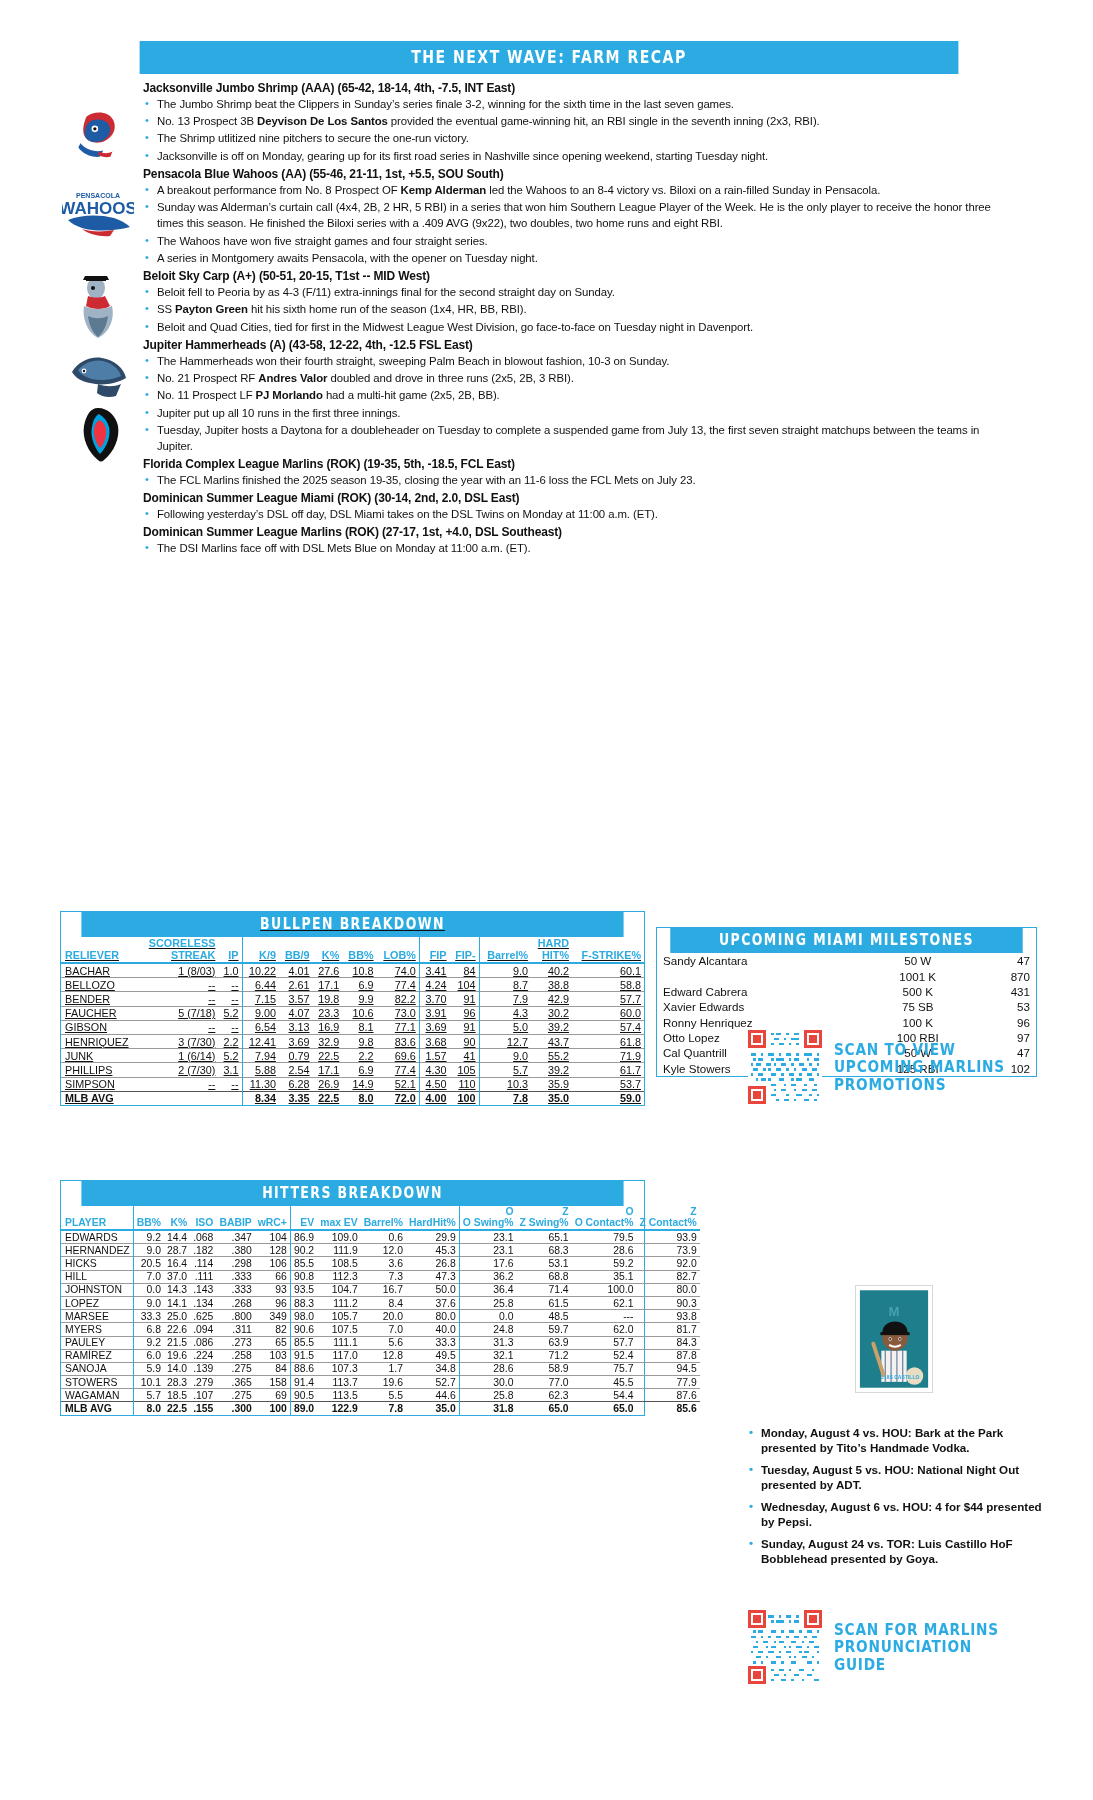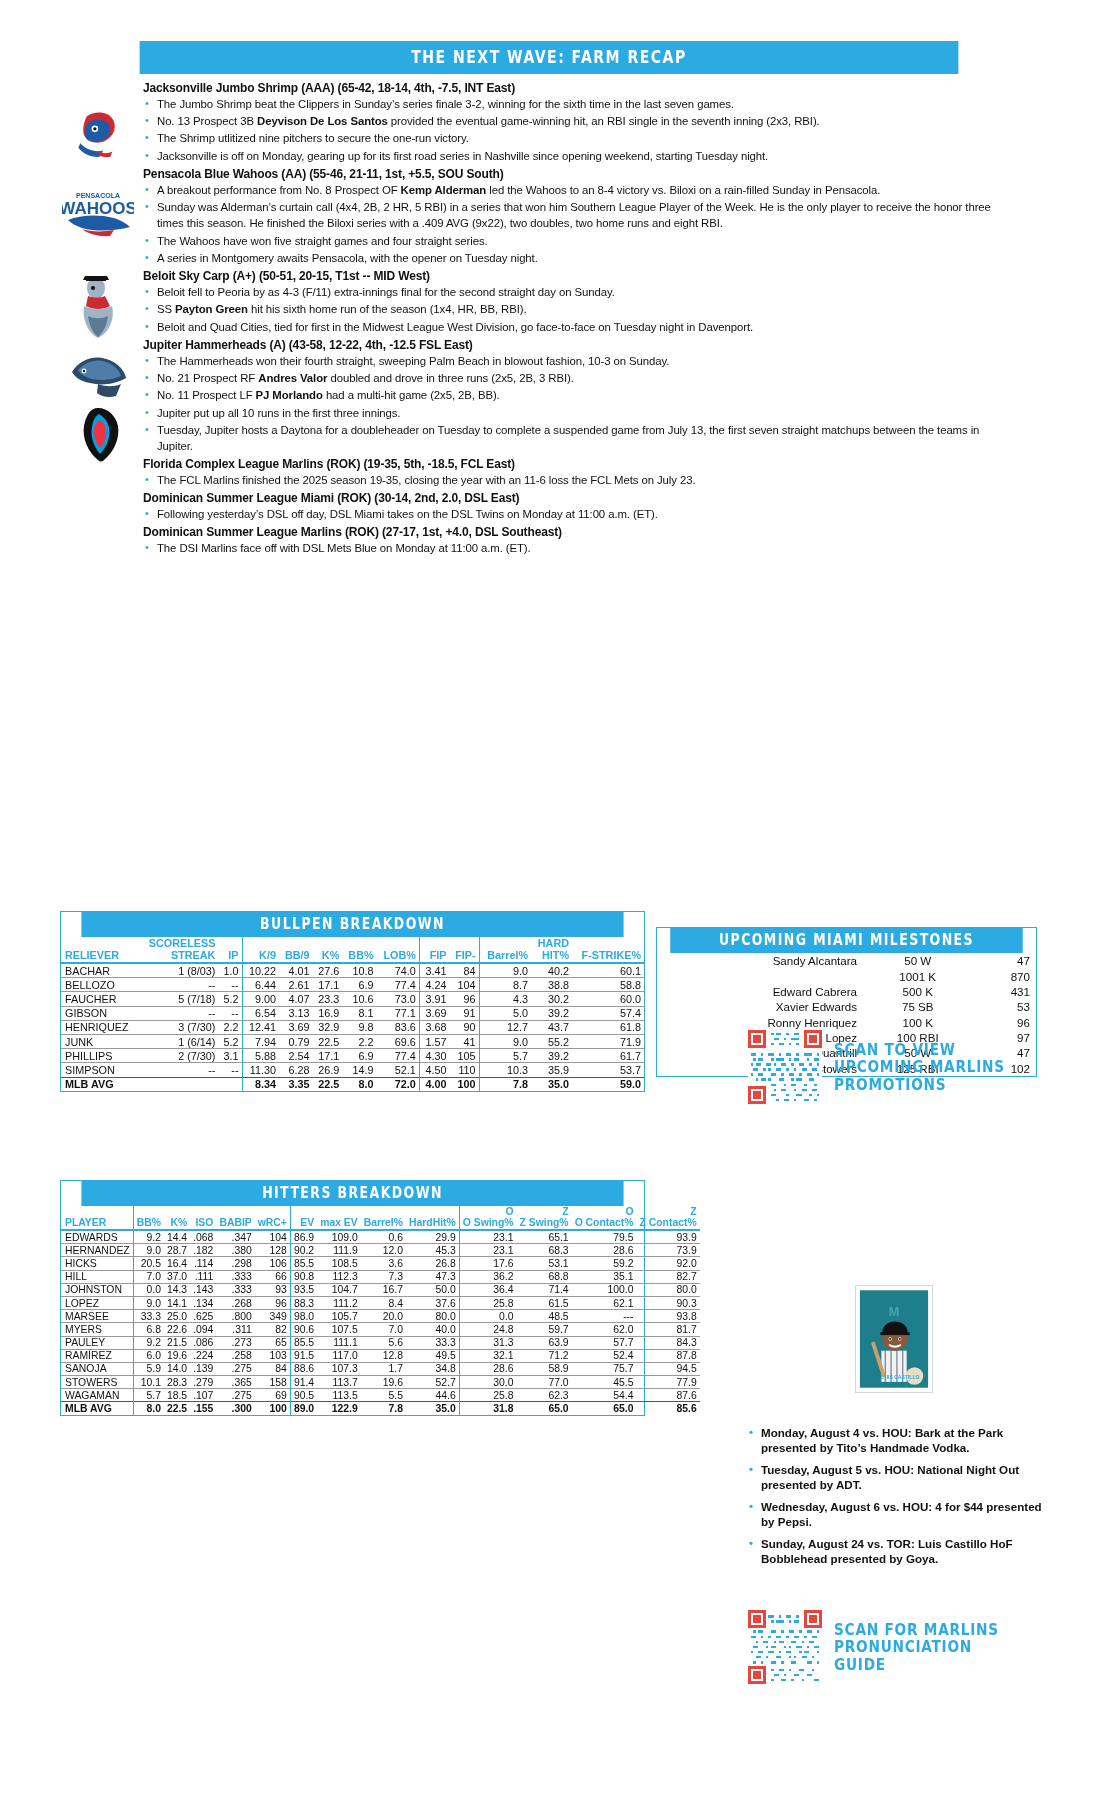--- a/index.html
+++ b/index.html
@@ -62,28 +62,28 @@
   table.stat td {
     padding:0.6px 3px; text-align:right; white-space:nowrap;
     border-top:1px solid #9a9a9a;
   }
   table.stat tr.head-top th { border:0; padding-bottom:0; }
   table.stat tr.head-main th { border-bottom:2px solid #2BABE2; }
   table.stat tr.avg td { font-weight:bold; border-top:1px solid #555; }
   .gsep { border-left:1px solid #2BABE2 !important; }
 
   
-  #bullpen { left:60px; top:911px; width:585px; }
+  #bullpen { left:60px; top:911px; width:585px;text-decoration:underline; }
   #bullpen table.stat th, #bullpen table.stat td { font-size:10.8px; }
 
   
   #milestones { left:656px; top:911px; width:381px;margin-top:16px; }
   table.miles { width:100%; border-collapse:collapse; font-size:11.6px; }
   table.miles td { padding:1.2px 6px; white-space:nowrap; }
-  table.miles td.m-name { text-align:right; }
+  table.miles td.m-name { text-align:left; }
   table.miles td.m-goal { text-align:center; }
   table.miles td.m-cur  { text-align:right; }
 
   
   #hitters { left:60px; top:1180px; width:585px; }
   #hitters table.stat th, #hitters table.stat td { font-size:10.4px; }
 
   
   .qr-block { position:absolute; display:flex; align-items:center; gap:12px; }
   .qr-code { width:74px; height:74px; flex:none; }
@@ -283,20 +283,35 @@
           <td class="gsep">6.44</td>
           <td class="">2.61</td>
           <td class="">17.1</td>
           <td class="">6.9</td>
           <td class="">77.4</td>
           <td class="gsep">4.24</td>
           <td class="">104</td>
           <td class="gsep">8.7</td>
           <td class="">38.8</td>
           <td class="">58.8</td>
+        </tr>
+        <tr>
+          <td class="lbl">BENDER</td>
+          <td class="">--</td>
+          <td class="">--</td>
+          <td class="gsep">7.15</td>
+          <td class="">3.57</td>
+          <td class="">19.8</td>
+          <td class="">9.9</td>
+          <td class="">82.2</td>
+          <td class="gsep">3.70</td>
+          <td class="">91</td>
+          <td class="gsep">7.9</td>
+          <td class="">42.9</td>
+          <td class="">57.7</td>
         </tr>
         <tr>
           <td class="lbl">FAUCHER</td>
           <td class="">5 (7/18)</td>
           <td class="">5.2</td>
           <td class="gsep">9.00</td>
           <td class="">4.07</td>
           <td class="">23.3</td>
           <td class="">10.6</td>
           <td class="">73.0</td>

